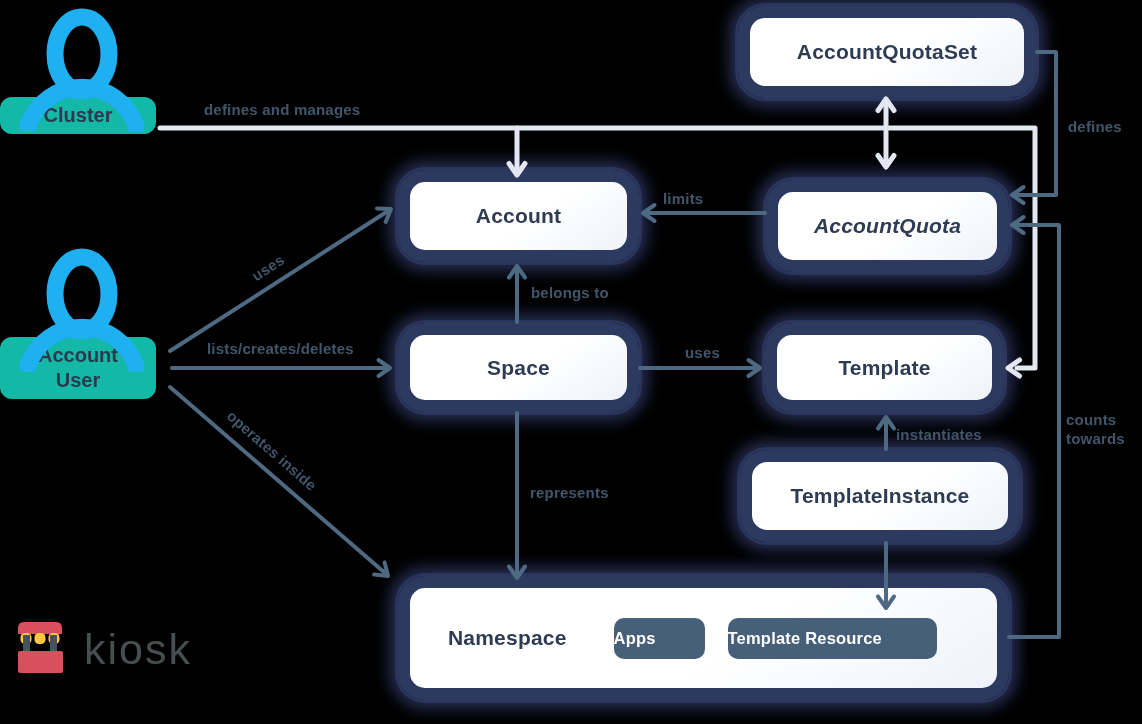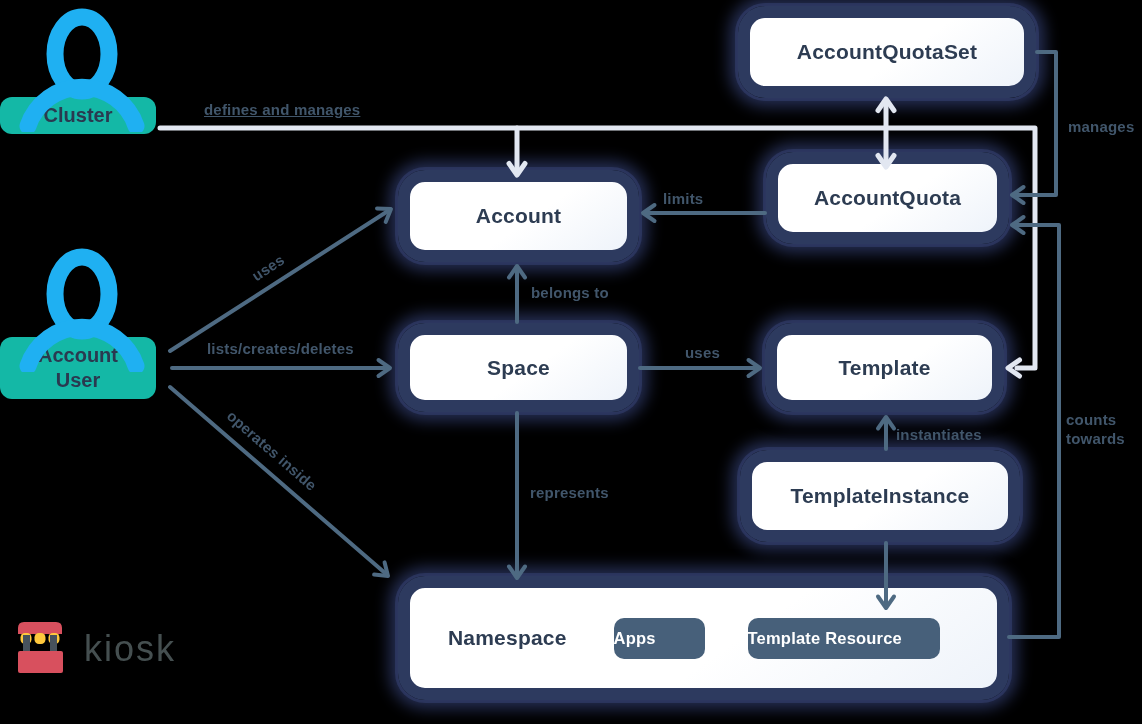--- a/index.html
+++ b/index.html
@@ -18,21 +18,21 @@
   }
   .node .inner-label{white-space:nowrap;}
   
   #namespace-node{justify-content:flex-start;padding-left:38px;}
   .chip{
     box-sizing:border-box;background:#47607a;color:#ffffff;border-radius:10px;
     height:41px;display:flex;align-items:center;justify-content:flex-start;
     font-size:16.5px;font-weight:700;letter-spacing:.2px;
   }
   #apps-chip{width:91px;margin-left:47px;}
-  #template-resource-chip{width:192px;margin-left:43px;}
+  #template-resource-chip{width:209px;margin-left:23px;}
   
   .person-svg{position:absolute;z-index:3;}
   .person-label{
     position:absolute;left:0;width:156px;z-index:2;border-radius:12px;
     background:#14b8a6;color:#2a3950;text-align:center;
     font-size:20px;font-weight:700;line-height:25px;padding:6px 0;
   }
   .person-subtitle{
     position:absolute;left:0;width:190px;text-align:center;
     color:#3e5a79;font-size:17.5px;font-weight:700;line-height:23px;
@@ -42,36 +42,36 @@
     position:absolute;color:#41566b;font-size:15px;font-weight:700;
     letter-spacing:.2px;white-space:nowrap;
   }
   .edge-label.wrap{white-space:normal;line-height:19px;}
   .edge-label.rot-up{transform:rotate(-33deg);text-align:center;}
   .edge-label.rot-down{transform:rotate(41deg);text-align:center;}
   
   #arrow-layer{position:absolute;left:0;top:0;z-index:4;pointer-events:none;}
   
   #logo{position:absolute;left:14px;top:616px;display:flex;align-items:center;}
-  #logo-text{color:#454f50;font-size:36px;font-weight:500;letter-spacing:2px;margin-left:18px;margin-top:6px;}
+  #logo-text{color:#454f50;font-size:43px;font-weight:500;letter-spacing:2px;margin-left:18px;margin-top:6px;}
 </style>
 </head>
 <body>
 
 <div id="stage">
 
   <div class="node" style="left:738px;top:6px;width:298px;height:92px;">
     <span class="inner-label">AccountQuotaSet</span>
   </div>
 
   <div class="node" style="left:398px;top:170px;width:241px;height:92px;">
     <span class="inner-label">Account</span>
   </div>
 
-  <div class="node" style="left:766px;top:152px;width:243px;height:92px;">
+  <div class="node" style="left:766px;top:180px;width:243px;height:92px;font-style:italic;">
     <span class="inner-label">AccountQuota</span>
   </div>
 
   <div class="node" style="left:398px;top:323px;width:241px;height:89px;">
     <span class="inner-label">Space</span>
   </div>
 
   <div class="node" style="left:740px;top:450px;width:280px;height:92px;">
     <span class="inner-label">TemplateInstance</span>
   </div>
@@ -174,22 +174,22 @@
         <path d="M 385.7 222 L 391 209 L 377 208.4"></path>
       </g>
 
       <g>
         <path d="M 170 387 L 385 573"></path>
         <path d="M 374.1 574.6 L 388 576 L 384.6 562.4"></path>
       </g>
     </g>
   </svg>
 
-  <div class="edge-label" style="left:204px;top:101px;text-decoration:underline;">defines and manages</div>
-  <div class="edge-label" style="left:1068px;top:118px;">manages</div>
+  <div class="edge-label" style="left:204px;top:101px;">defines and manages</div>
+  <div class="edge-label" style="left:1068px;top:118px;">defines</div>
   <div class="edge-label" style="left:663px;top:190px;">limits</div>
   <div class="edge-label" style="left:531px;top:284px;">belongs to</div>
   <div class="edge-label rot-up" style="left:228px;top:259px;width:80px;">uses</div>
   <div class="edge-label" style="left:685px;top:344px;">uses</div>
   <div class="edge-label" style="left:207px;top:340px;">lists/creates/deletes</div>
   <div class="edge-label rot-down" style="left:207px;top:442px;width:130px;">operates inside</div>
   <div class="edge-label" style="left:896px;top:426px;">instantiates</div>
   <div class="edge-label" style="left:530px;top:484px;">represents</div>
   <div class="edge-label wrap" style="left:1066px;top:410px;width:74px;">counts towards</div>
 

